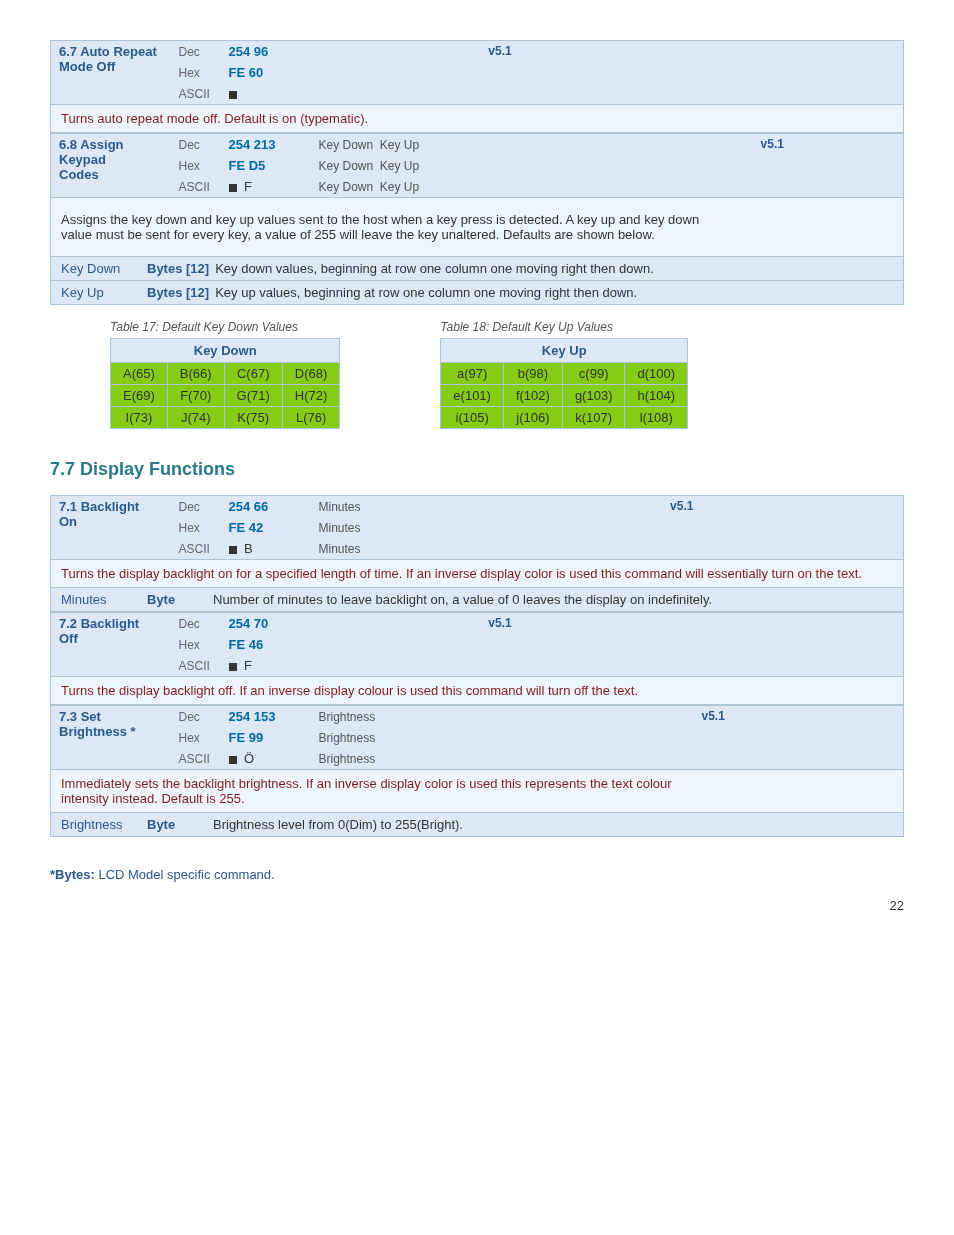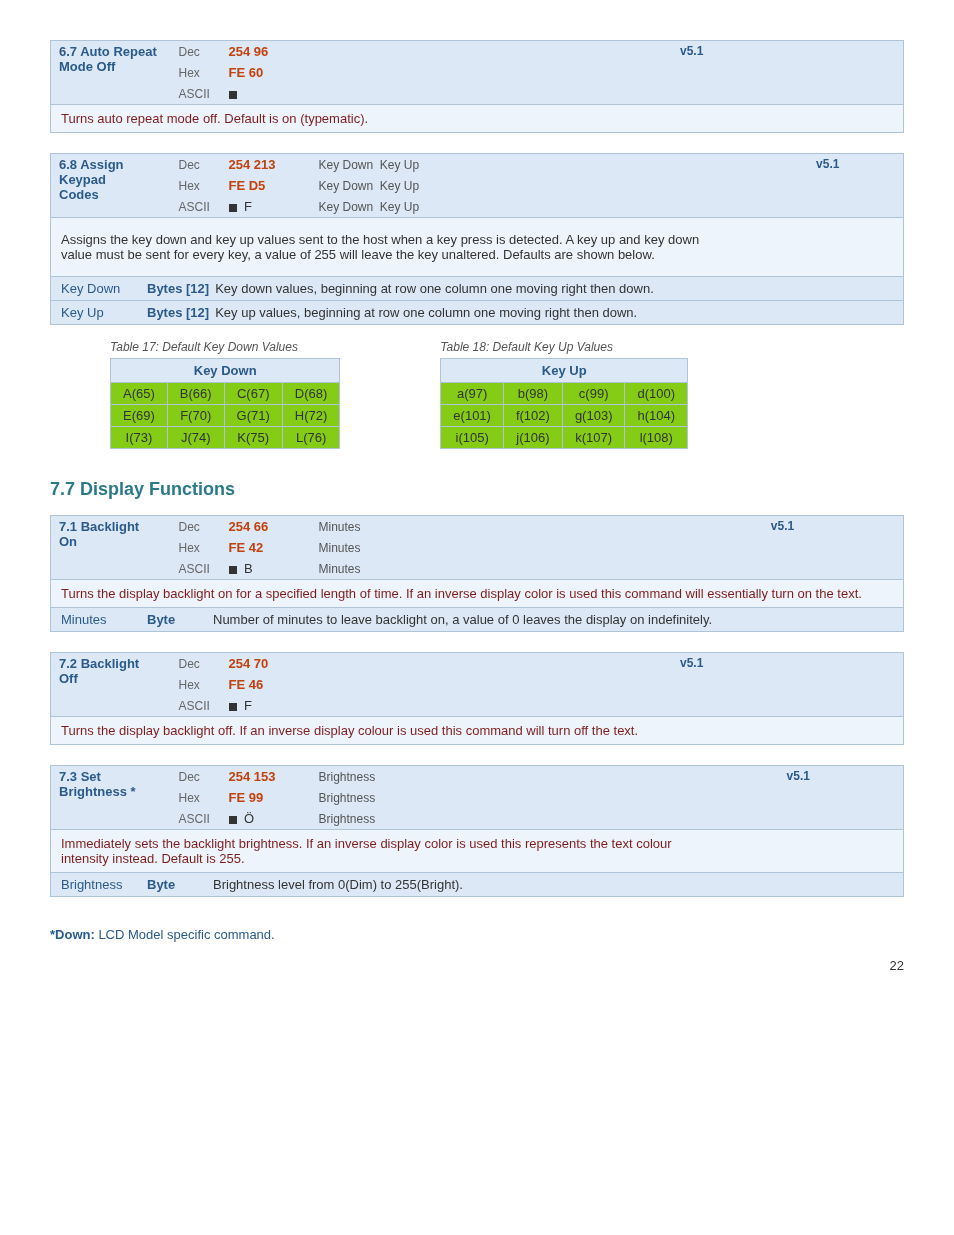--- a/index.html
+++ b/index.html
@@ -5,21 +5,20 @@
     * { box-sizing: border-box; margin: 0; padding: 0; }
     body {
       font-family: Arial, sans-serif;
       font-size: 13px;
       background: #fff;
       color: #333;
       padding: 40px 50px;
       max-width: 954px;
     }
     .section-block {
-      margin-bottom: 20px;
     }
     .command-table {
       width: 100%;
       border-collapse: collapse;
       border: 1px solid #b0c4d8;
       background: #dce8f5;
       margin-bottom: 0;
     }
     .command-table td {
       padding: 3px 8px;
@@ -29,29 +28,29 @@
       font-weight: bold;
       color: #2a5a8a;
       font-size: 13px;
     }
     .cmd-label {
       color: #666;
       font-size: 12px;
     }
     .cmd-value {
       font-weight: bold;
-      color: #c2410c;
+      color: #0369a1;
       font-size: 13px;
     }
     .cmd-desc {
       color: #555;
       font-size: 12px;
     }
     .v51 {
-      text-align: center;
+      text-align: left;
       color: #2a5a8a;
       font-weight: bold;
       font-size: 12px;
     }
     .desc-row {
       background: #eef4fb;
       padding: 6px 10px;
       font-size: 13px;
       color: #7f1d1d;
       border: 1px solid #b0c4d8;
@@ -405,16 +404,16 @@
     <span>intensity instead.  Default is 255.</span>
   </div>
   <div class="param-row">
     <span class="param-name">Brightness</span>
     <span class="param-type">Byte</span>
     <span class="param-desc">Brightness level from 0(Dim) to 255(Bright).</span>
   </div>
 </div>
 
 <div class="note-text">
-  <strong>*Down:</strong><span> LCD Model specific command.</span>
+  <strong>*Bytes:</strong><span> LCD Model specific command.</span>
 </div>
 
 <div class="page-num">22</div>
 
 </body></html>

